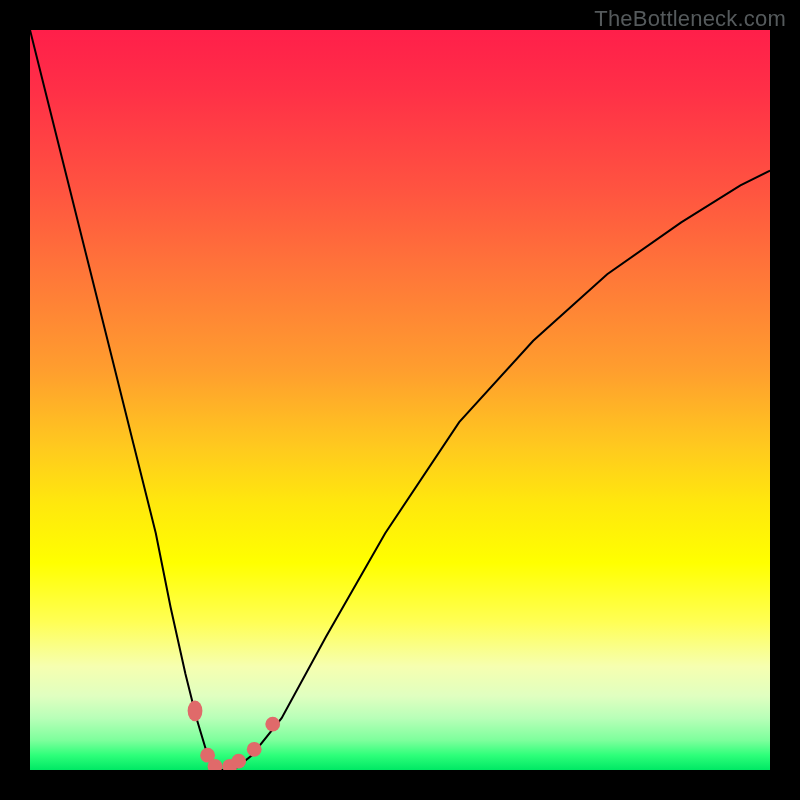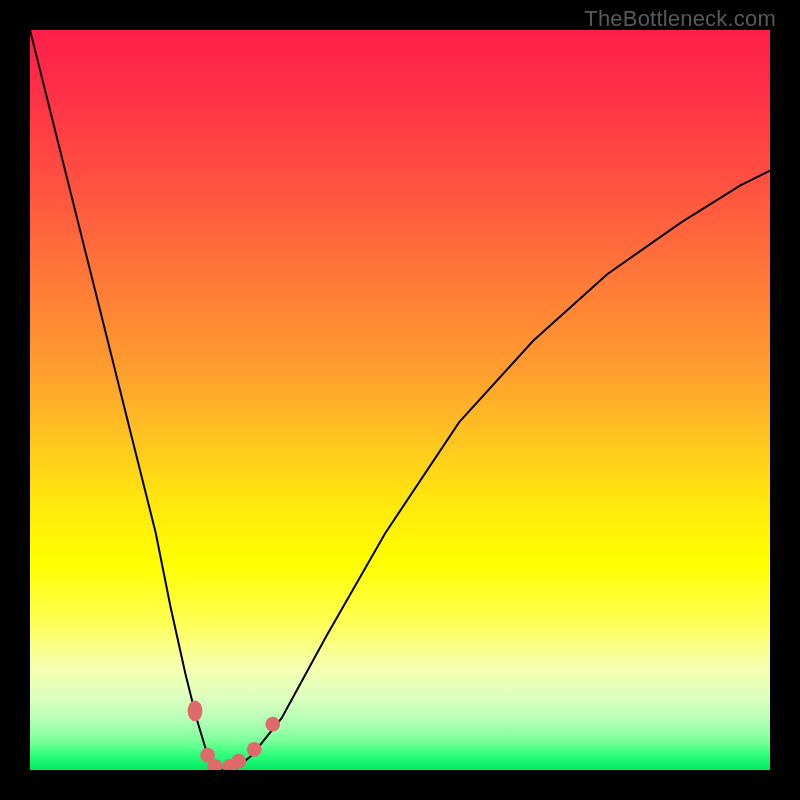--- a/index.html
+++ b/index.html
@@ -44,21 +44,21 @@
       #e0ffc0 90%,
       #b8ffb8 93%,
       #7dff9c 96%,
       #2eff7a 98%,
       #00e864 100%
     );
   }
   .watermark {
     position: absolute;
     top: 6px;
-    right: 24px;
+    right: 14px;
     color: #555a5c;
     font-size: 22px;
     font-weight: 500;
     letter-spacing: 0.2px;
     user-select: none;
     pointer-events: none;
   }
   svg.curve {
     position: absolute;
     inset: 0;

